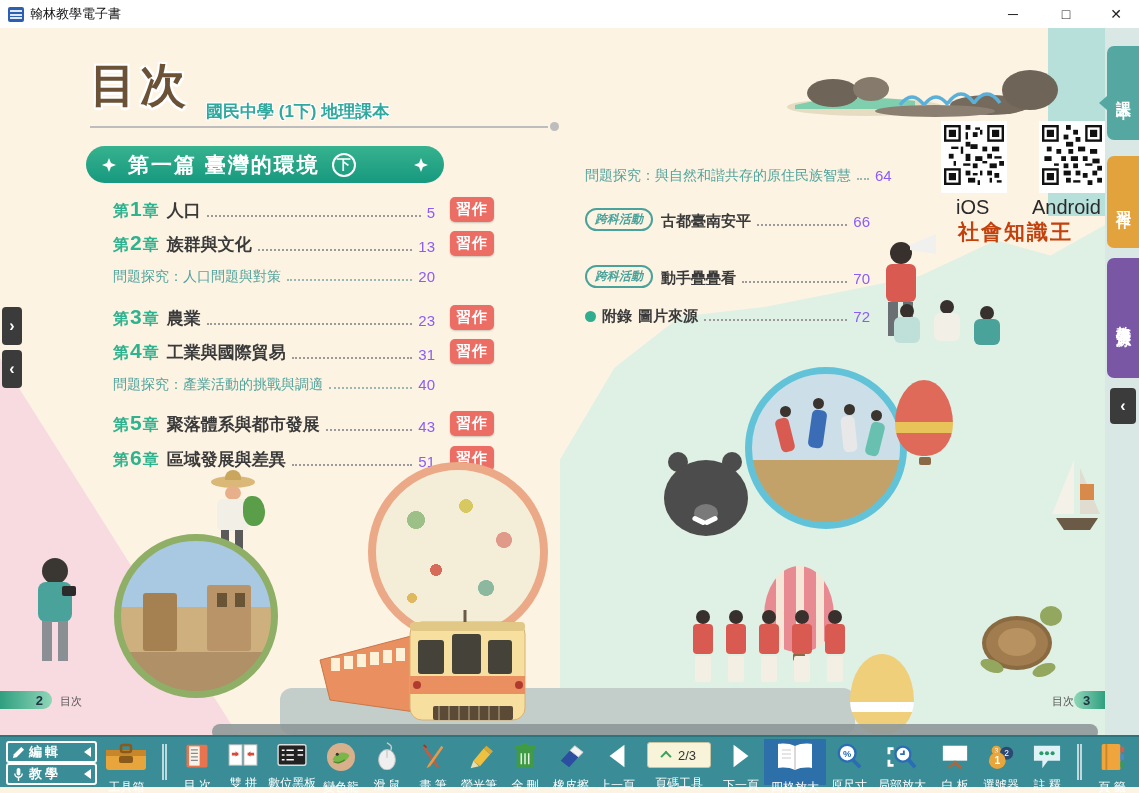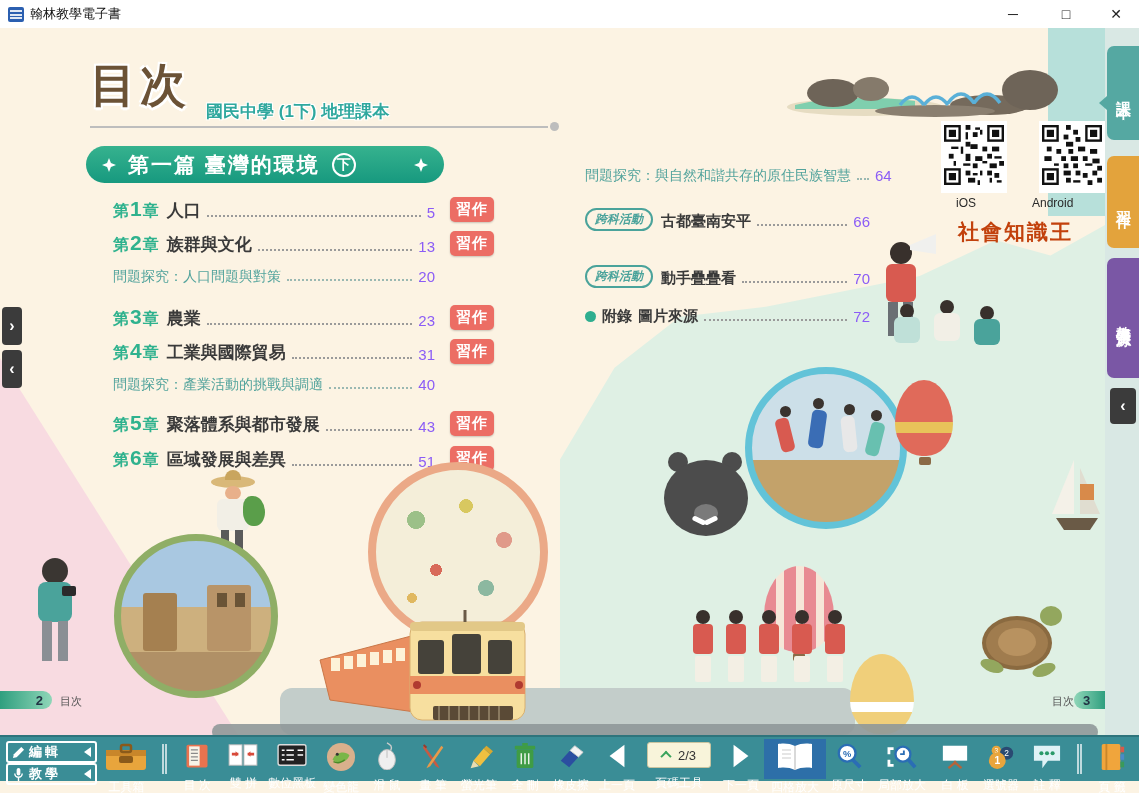--- a/index.html
+++ b/index.html
@@ -51,39 +51,39 @@
   .wbadge { background:#ec6d64; color:#fff; font-weight:bold; font-size:15px; border-radius:5px;
             width:44px; height:25px; display:flex; align-items:center; justify-content:center; letter-spacing:1px;
             box-shadow:0 1px 2px rgba(0,0,0,.2); }
   .acttag { border:2px solid #4aa39b; border-radius:13px; color:#4aa39b; font-style:italic; font-size:12px;
             padding:1px 8px; white-space:nowrap; font-weight:bold; }
   .acttitle { font-size:15px; font-weight:bold; color:#3a3a3a; margin-left:8px; white-space:nowrap; }
   .gdot { width:11px; height:11px; border-radius:50%; background:#2fae8f; margin:0 6px 4px 0; }
 
   
   .qrbox { background:#fff; padding:3px; }
-  .qlbl { font-size:12px; color:#2a2a2a;text-align:right; }
+  .qlbl { font-size:20px; color:#2a2a2a;text-align:right; }
   .appname { font-size:21px; font-weight:bold; color:#c2410c; letter-spacing:2px; }
 
   
   .fpill-l { background:linear-gradient(90deg,#2f9f7f,#8fd6b8); border-radius:0 9px 9px 0; color:#234;
              display:flex; align-items:center; justify-content:flex-end; font-size:13px; font-weight:bold; padding-right:9px;}
   .fpill-r { background:linear-gradient(90deg,#8fd6b8,#2f9f7f); border-radius:9px 0 0 9px; color:#234;
              display:flex; align-items:center; font-size:13px; font-weight:bold; padding-left:9px;}
   .flbl { font-size:11px; color:#555; }
 
   
   .vtab { width:32px; border-radius:7px 0 0 7px; color:#fff; font-weight:bold; font-size:15px;
           writing-mode:vertical-rl; display:flex; align-items:center; justify-content:center; letter-spacing:4px; cursor:pointer;}
   .notch { width:0; height:0; border-top:7px solid transparent; border-bottom:7px solid transparent; border-right:8px solid #55a8a2; }
   .edgebtn { background:#3b3b3b; border-radius:4px; color:#fff; font-weight:bold; font-size:16px;
              display:flex; align-items:center; justify-content:center; cursor:pointer; }
 
   
-  .toolbar { left:0; top:735px; width:1139px; height:46px; background:#3a8d96; display:flex; align-items:stretch;
+  .toolbar { left:0; top:735px; width:1139px; height:52px; background:#3a8d96; display:flex; align-items:stretch;
              padding:2px 4px 2px 6px; border-top:2px solid #2e747c; }
   .mode-col { display:flex; flex-direction:column; justify-content:space-between; padding:2px 0; width:96px; }
   .mode-btn { background:none; border:2px solid #fff; border-radius:3px; color:#fff; font-size:13px; font-weight:bold;
               height:24px; display:flex; align-items:center; gap:4px; padding:0 4px; cursor:pointer;
               font-family:inherit; letter-spacing:3px;}
   .tri-l { width:0; height:0; border-top:5px solid transparent; border-bottom:5px solid transparent; border-right:7px solid #fff; margin-left:auto; }
   .titem { display:flex; flex-direction:column; align-items:center; justify-content:space-between;
            padding:3px 3px 4px; min-width:46px; color:#fff; cursor:pointer; }
   .titem.active { background:#2d6fa8; }
   .tlabel { font-size:12px; white-space:nowrap;margin-top:7px; }

